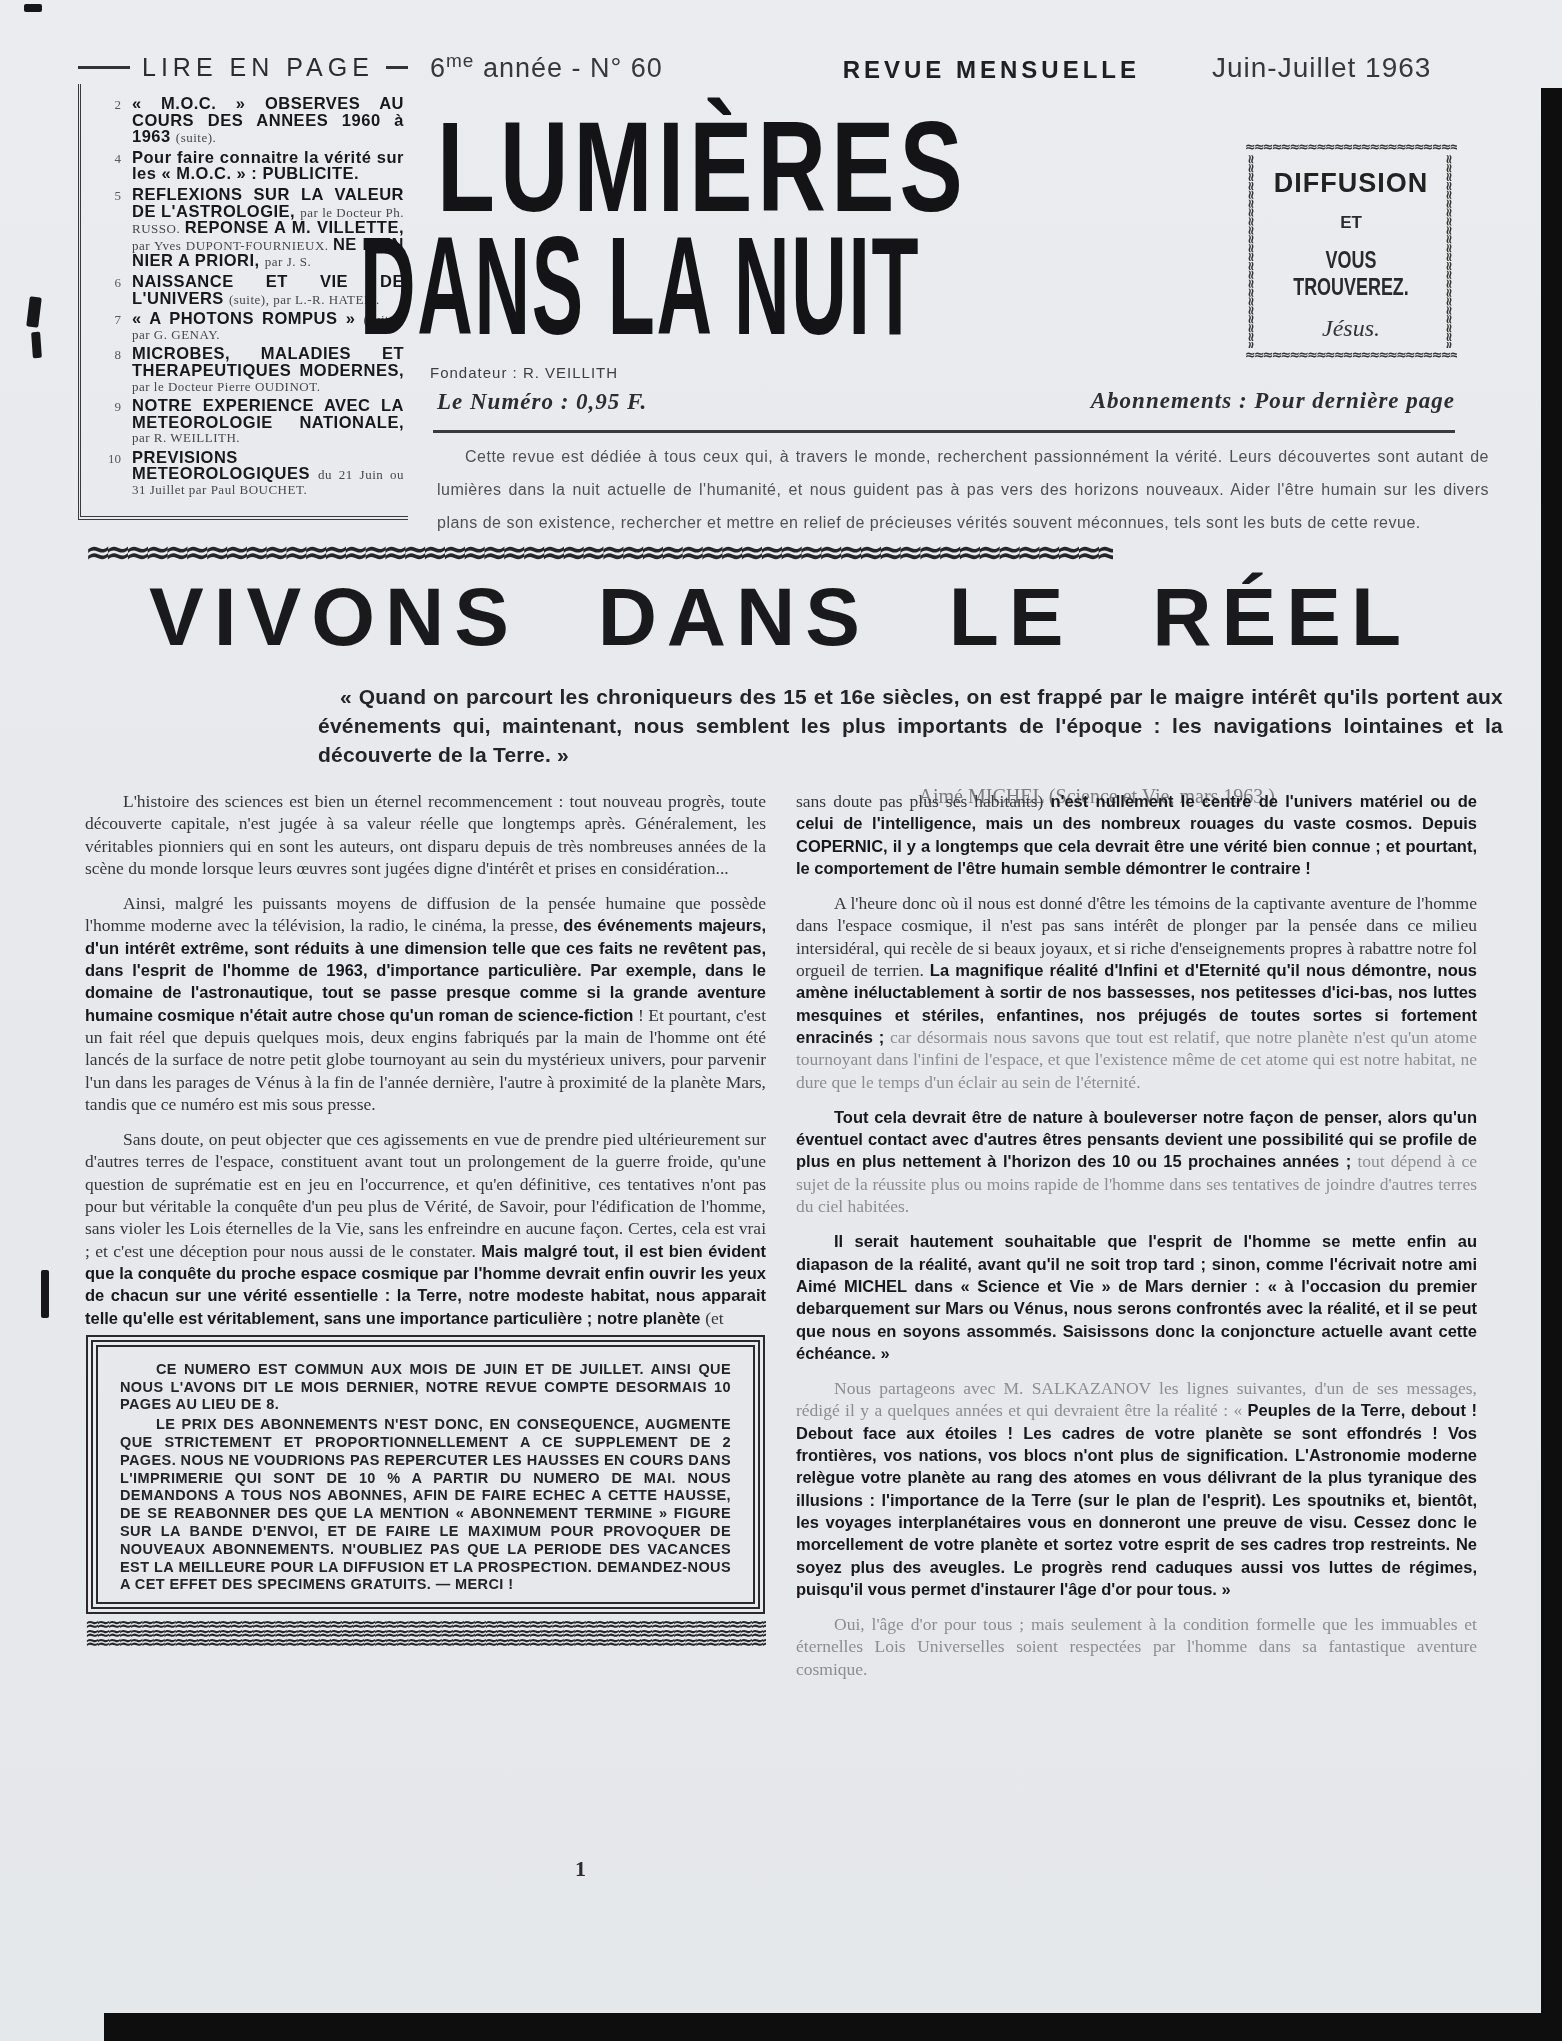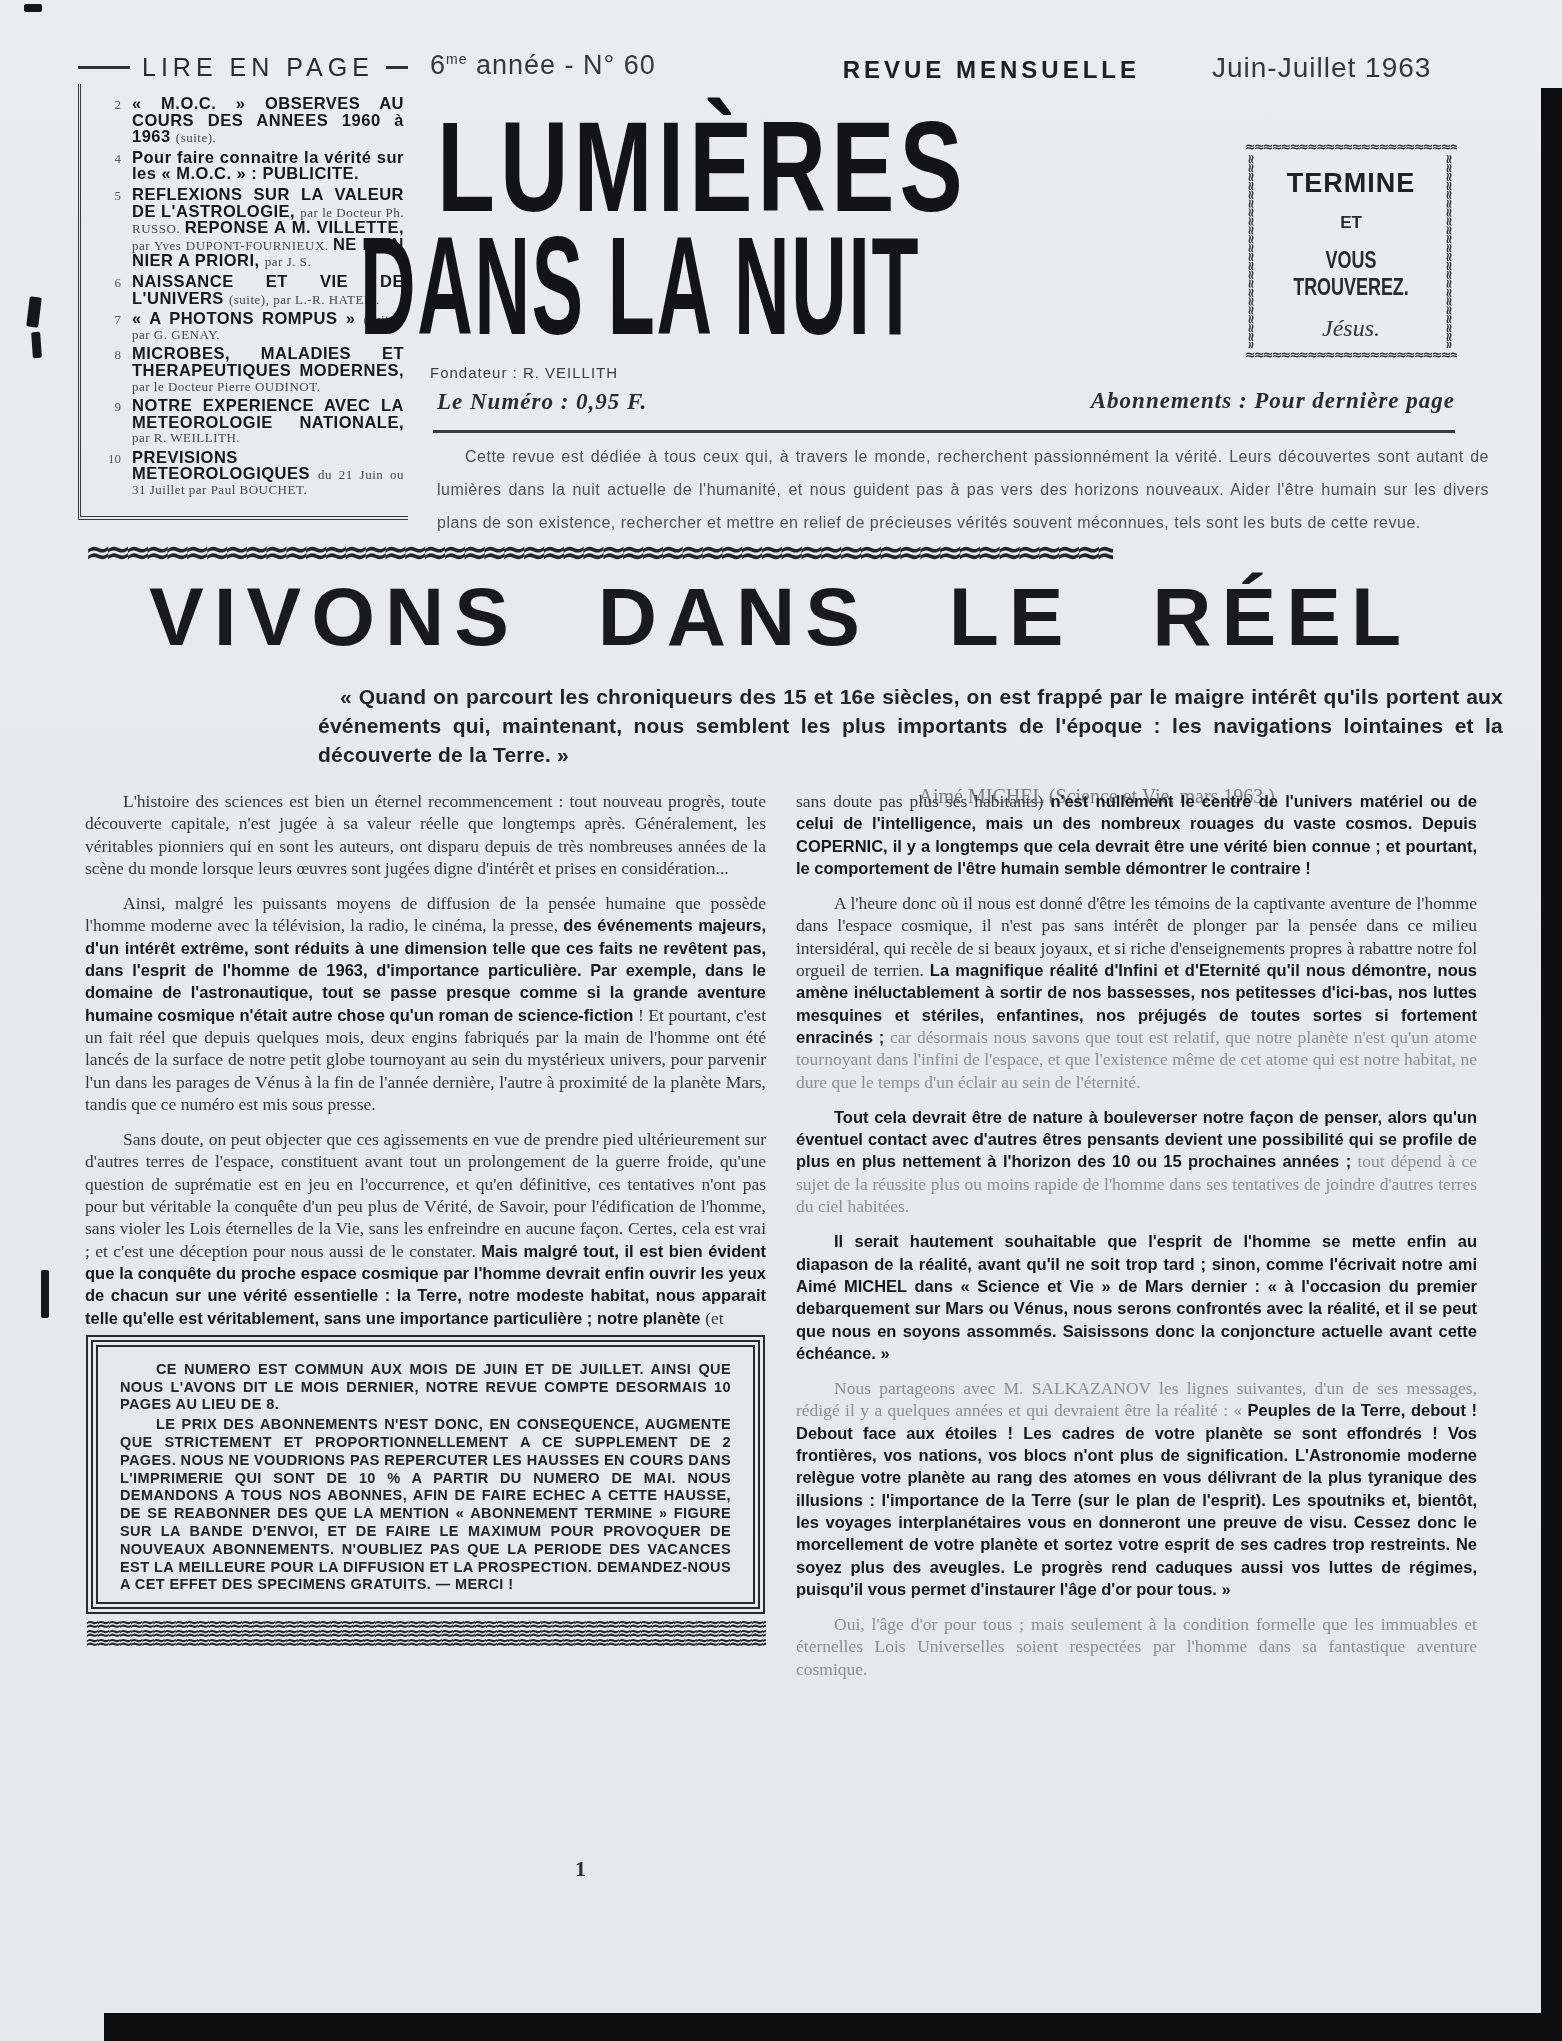--- a/index.html
+++ b/index.html
@@ -43,21 +43,21 @@
   .toc-num { width:24px; text-align:right; flex:none; margin-right:11px;
              font-family:"Liberation Serif", serif; font-size:13px; color:#55585a; padding-top:1px; }
   .toc-text { flex:1; font-family:"Liberation Sans", sans-serif; font-weight:bold;
               font-size:13px; line-height:14.6px; letter-spacing:0.5px; color:#222224;
               text-align:justify; }
   .toc-text .seg-norm { font-family:Liberation Serif, serif; font-weight:normal; color:#45474a; }
 
   
   .edition { left:430px; top:50px; font-family:"Liberation Sans", sans-serif; font-size:27px;
              color:#36383b; letter-spacing:1px; }
-  .edition sup { font-size:14px; }
+  .edition sup { font-size:19px; }
   .revue { left:700px; top:56px; width:440px; text-align:right;
            font-family:"Liberation Sans", sans-serif; font-weight:bold; font-size:24px;
            letter-spacing:4px; color:#202022; }
   .issue-date { left:1212px; top:52px; font-family:"Liberation Sans", sans-serif; font-size:28px;
                 color:#36383b; letter-spacing:1px; }
   .mast1 { left:437px; top:103px; font-family:"Liberation Sans", sans-serif; font-weight:bold;
            font-size:128px; line-height:1; letter-spacing:7px; color:#141417;
            transform:scaleX(0.74); transform-origin:left top; white-space:nowrap; }
   .mast2 { left:360px; top:216px; font-family:"Liberation Sans", sans-serif; font-weight:bold;
            font-size:140px; line-height:1; letter-spacing:3px; color:#141417;
@@ -179,21 +179,21 @@
   <div class="abs issue-date">Juin-Juillet 1963</div>
 
   <div class="abs mast1">LUMIÈRES</div>
   <div class="abs mast2">DANS LA NUIT</div>
 
   <div class="abs motto-box">
     <div class="wave wave-h">≈≈≈≈≈≈≈≈≈≈≈≈≈≈≈≈≈≈≈≈≈≈≈≈≈≈≈≈≈≈≈≈≈≈≈≈≈≈≈≈</div>
     <div class="motto-mid">
       <div class="wave-v">≈≈≈≈≈≈≈≈≈≈≈≈≈≈≈≈≈≈≈≈≈≈≈≈≈≈≈≈≈≈≈≈≈≈≈≈≈≈≈≈</div>
       <div class="motto-content">
-        <div class="motto-l1">TERMINE</div>
+        <div class="motto-l1">DIFFUSION</div>
         <div class="motto-l2">ET</div>
         <div class="motto-l3">VOUS TROUVEREZ.</div>
         <div class="motto-l4">Jésus.</div>
       </div>
       <div class="wave-v">≈≈≈≈≈≈≈≈≈≈≈≈≈≈≈≈≈≈≈≈≈≈≈≈≈≈≈≈≈≈≈≈≈≈≈≈≈≈≈≈</div>
     </div>
     <div class="wave wave-h">≈≈≈≈≈≈≈≈≈≈≈≈≈≈≈≈≈≈≈≈≈≈≈≈≈≈≈≈≈≈≈≈≈≈≈≈≈≈≈≈</div>
   </div>
 
   <div class="abs founder">Fondateur :  R.  VEILLITH</div>

